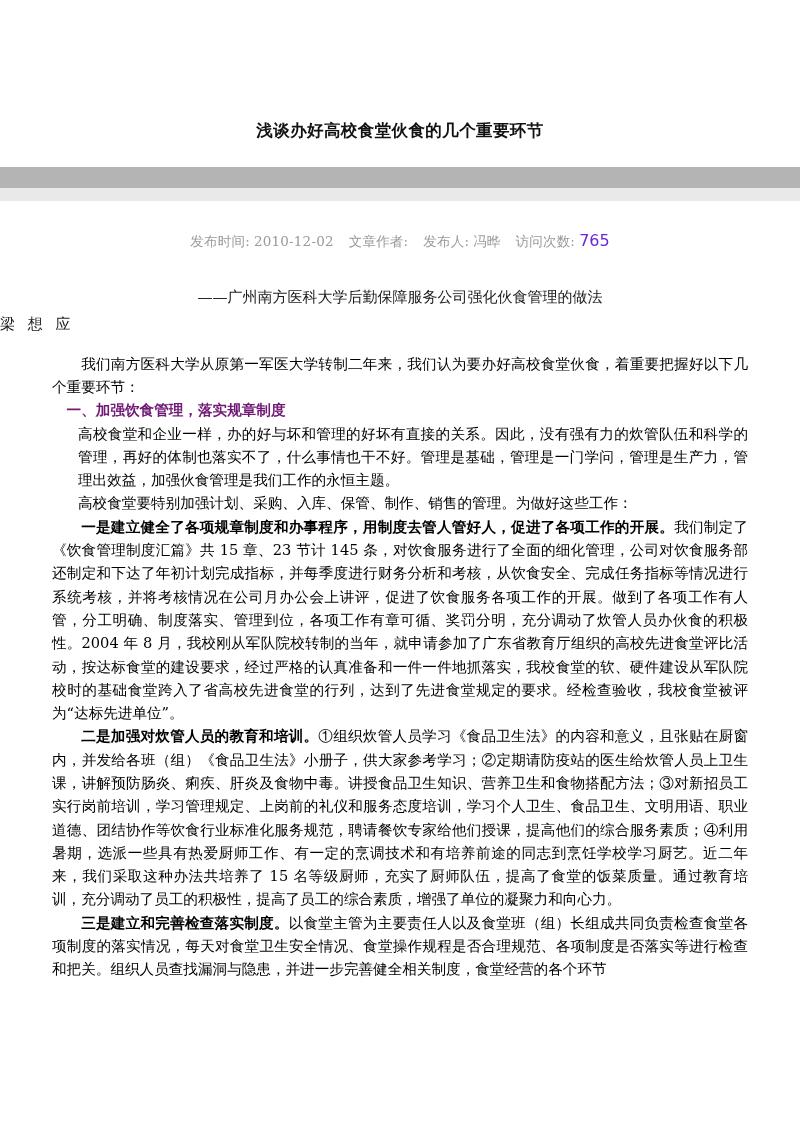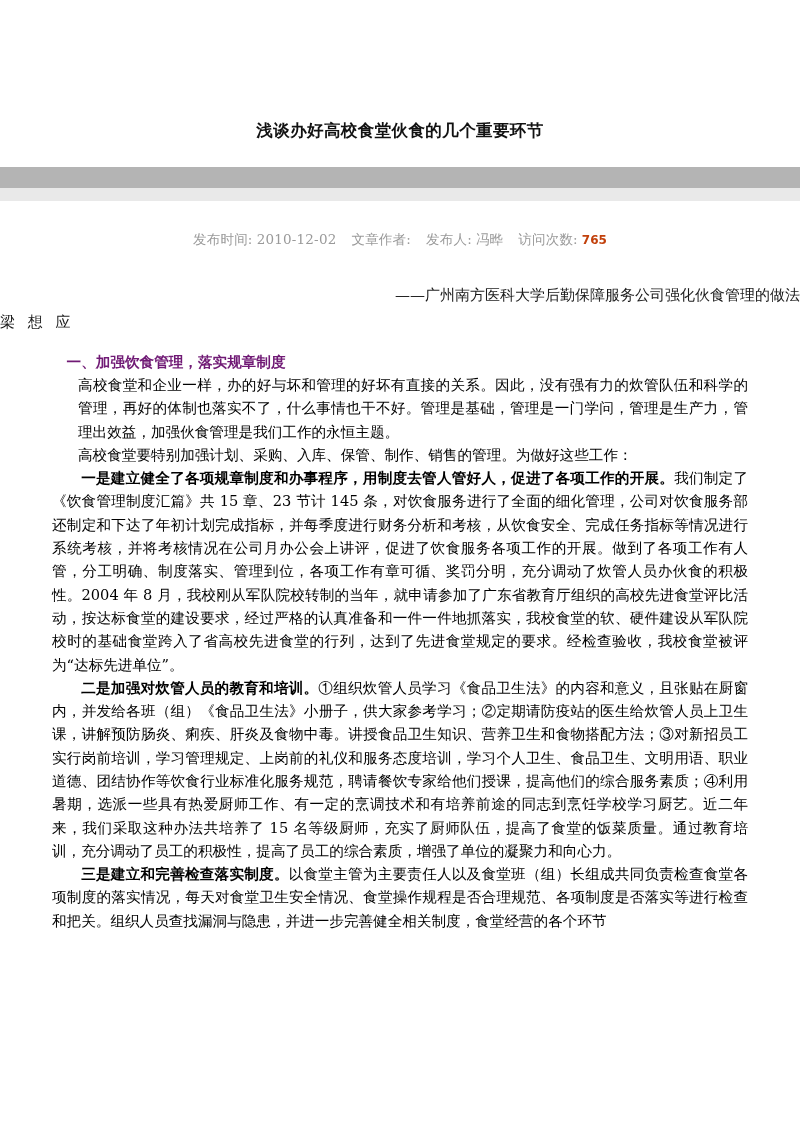--- a/index.html
+++ b/index.html
@@ -54,29 +54,29 @@
     font-size: 13.5px;
     color: #9a9a9a;
     padding-top: 30px;
     letter-spacing: 0.2px;
     white-space: nowrap;
   }
   .meta span { margin: 0 2px; }
   .meta .meta-sep { display: inline-block; width: 7px; }
   .meta .visits-count {
     font-family: "DejaVu Sans", "Liberation Sans", sans-serif;
-    font-weight: bold;
-    font-size: 12px;
-    color: #c2410c;
+    font-weight: normal;
+    font-size: 16px;
+    color: #6d28d9;
     letter-spacing: 0;
   }
 
   
   .subtitle {
-    text-align: right;
+    text-align: center;
     font-size: 15px;
     color: #1a1a1a;
     padding-top: 35px;
     line-height: 1.5;
   }
   .byline {
     text-align: left;
     font-size: 15px;
     color: #1a1a1a;
     padding-top: 6px;
@@ -125,20 +125,21 @@
 
   <div class="meta">
     <span>发布时间:</span><span>2010-12-02</span><span class="meta-sep"></span><span>文章作者:</span><span class="meta-sep"></span><span>发布人:</span><span>冯晔</span><span class="meta-sep"></span><span>访问次数:</span><span class="visits-count">765</span>
   </div>
 
   <div class="subtitle">——广州南方医科大学后勤保障服务公司强化伙食管理的做法</div>
 
   <div class="byline">梁 想 应</div>
 
   <div class="body-wrap" id="body-wrap">
+      <p class="para indent">我们南方医科大学从原第一军医大学转制二年来，我们认为要办好高校食堂伙食，着重要把握好以下几个重要环节：</p>
       <p class="heading">一、加强饮食管理，落实规章制度</p>
       <p class="para noindent">高校食堂和企业一样，办的好与坏和管理的好坏有直接的关系。因此，没有强有力的炊管队伍和科学的管理，再好的体制也落实不了，什么事情也干不好。管理是基础，管理是一门学问，管理是生产力，管理出效益，加强伙食管理是我们工作的永恒主题。</p>
       <p class="para noindent">高校食堂要特别加强计划、采购、入库、保管、制作、销售的管理。为做好这些工作：</p>
       <p class="para indent"><b class="lead">一是建立健全了各项规章制度和办事程序，用制度去管人管好人，促进了各项工作的开展。</b>我们制定了《饮食管理制度汇篇》共 15 章、23 节计 145 条，对饮食服务进行了全面的细化管理，公司对饮食服务部还制定和下达了年初计划完成指标，并每季度进行财务分析和考核，从饮食安全、完成任务指标等情况进行系统考核，并将考核情况在公司月办公会上讲评，促进了饮食服务各项工作的开展。做到了各项工作有人管，分工明确、制度落实、管理到位，各项工作有章可循、奖罚分明，充分调动了炊管人员办伙食的积极性。2004 年 8 月，我校刚从军队院校转制的当年，就申请参加了广东省教育厅组织的高校先进食堂评比活动，按达标食堂的建设要求，经过严格的认真准备和一件一件地抓落实，我校食堂的软、硬件建设从军队院校时的基础食堂跨入了省高校先进食堂的行列，达到了先进食堂规定的要求。经检查验收，我校食堂被评为“达标先进单位”。</p>
       <p class="para indent"><b class="lead">二是加强对炊管人员的教育和培训。</b>①组织炊管人员学习《食品卫生法》的内容和意义，且张贴在厨窗内，并发给各班（组）《食品卫生法》小册子，供大家参考学习；②定期请防疫站的医生给炊管人员上卫生课，讲解预防肠炎、痢疾、肝炎及食物中毒。讲授食品卫生知识、营养卫生和食物搭配方法；③对新招员工实行岗前培训，学习管理规定、上岗前的礼仪和服务态度培训，学习个人卫生、食品卫生、文明用语、职业道德、团结协作等饮食行业标准化服务规范，聘请餐饮专家给他们授课，提高他们的综合服务素质；④利用暑期，选派一些具有热爱厨师工作、有一定的烹调技术和有培养前途的同志到烹饪学校学习厨艺。近二年来，我们采取这种办法共培养了 15 名等级厨师，充实了厨师队伍，提高了食堂的饭菜质量。通过教育培训，充分调动了员工的积极性，提高了员工的综合素质，增强了单位的凝聚力和向心力。</p>
       <p class="para indent"><b class="lead">三是建立和完善检查落实制度。</b>以食堂主管为主要责任人以及食堂班（组）长组成共同负责检查食堂各项制度的落实情况，每天对食堂卫生安全情况、食堂操作规程是否合理规范、各项制度是否落实等进行检查和把关。组织人员查找漏洞与隐患，并进一步完善健全相关制度，食堂经营的各个环节</p>
     </div>
 
 </div>
 

